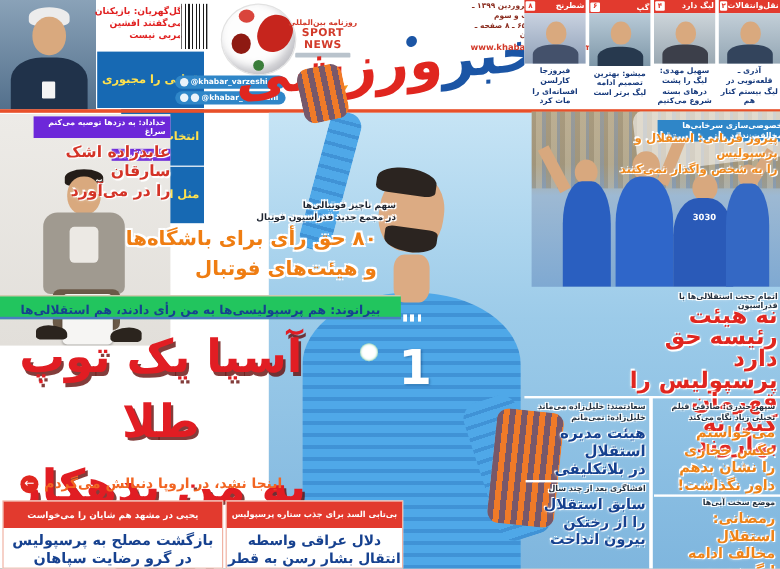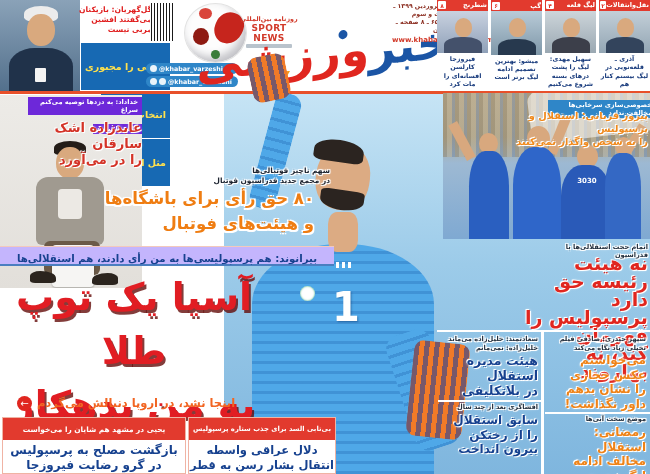--- a/index.html
+++ b/index.html
@@ -115,21 +115,21 @@
         </div>
       <div class="ph">
           <div class="head"></div>
           <div class="body"></div>
         </div>
       <div class="cap">آذری ـ قلعه‌نویی در لیگ بیستم کنار هم</div>
     </div>
 
     <div class="tbox">
       <div class="hd">
-          <span>لیگ قلعه</span>
+          <span>لیگ دارد</span>
         <span class="pg">۴</span>
         </div>
       <div class="ph" style="background:linear-gradient(180deg,#cdd5da,#9aa8b2);">
           <div class="head"></div>
           <div class="body" style="background:#3c3f4a;"></div>
         </div>
       <div class="cap">سهیل مهدی: لیگ را پشت درهای بسته شروع می‌کنیم</div>
     </div>
 
     <div class="tbox">
@@ -285,40 +285,40 @@
   <div class="abs r outline" style="left:150px;top:166px;width:180px;font-size:7.4px;font-weight:bold;color:#1d2430;line-height:9.5px;">
     <div>سهم ناچیز فوتبالی‌ها</div>
     <div>در مجمع جدید فدراسیون فوتبال</div>
   </div>
   <div class="abs r" style="left:90px;top:186px;width:224px;color:#ef7d12;font-size:16.5px;font-weight:bold;line-height:25px;
               text-shadow:0 0 3px #fff,1.5px 1.5px 0 #fff,-1.5px -1.5px 0 #fff,1.5px -1.5px 0 #fff,-1.5px 1.5px 0 #fff;">
     <div>۸۰ حق رأی برای باشگاه‌ها</div>
     <div>و هیئت‌های فوتبال</div>
   </div>
 
-  <div class="abs c" style="left:0;top:246px;width:334px;height:17px;background:#c4b5fd;border-top:1px solid #f3c9bd;border-bottom:2px solid #4a7ec0;">
+  <div class="abs c" style="left:0;top:246px;width:334px;height:17px;background:#22c55e;border-top:1px solid #f3c9bd;border-bottom:2px solid #4a7ec0;">
     <span style="font-size:10.2px;font-weight:bold;color:#16418f;line-height:16px;">بیرانوند: هم پرسپولیسی‌ها به من رأی دادند، هم استقلالی‌ها</span>
   </div>
 
   <div class="abs" style="left:0;top:270px;width:268px;">
     <div class="redline">آسیا یک توپ طلا</div>
     <div class="redline">به من بدهکار است</div>
   </div>
 
   <div class="abs" style="left:0;top:394px;width:252px;height:18px;display:flex;align-items:center;justify-content:center;gap:5px;">
     <span style="font-size:11.5px;font-weight:bold;color:#f26522;">اینجا نشد، در اروپا دنبالش می‌گردم</span>
     <span style="width:15px;height:15px;border-radius:50%;background:#e0261f;color:#fff;display:flex;
                  align-items:center;justify-content:center;font-size:10px;flex:0 0 auto;">←</span>
   </div>
 
   <div class="abs nbox" style="left:2px;top:417px;width:182px;height:55px;">
     <div class="hd">یحیی در مشهد هم شایان را می‌خواست</div>
     <div class="bd">
       <div>بازگشت مصلح به پرسپولیس</div>
-      <div>در گرو رضایت فیروزجا</div>
+      <div>در گرو رضایت سپاهان</div>
     </div>
   </div>
   <div class="abs nbox" style="left:188px;top:417px;width:146px;height:55px;">
     <div class="hd" style="font-size:6.8px;">بی‌تابی السد برای جذب ستاره پرسپولیس</div>
     <div class="bd" style="font-size:11.5px;">
       <div>دلال عراقی واسطه</div>
       <div>انتقال بشار رسن به قطر</div>
     </div>
   </div>
 

